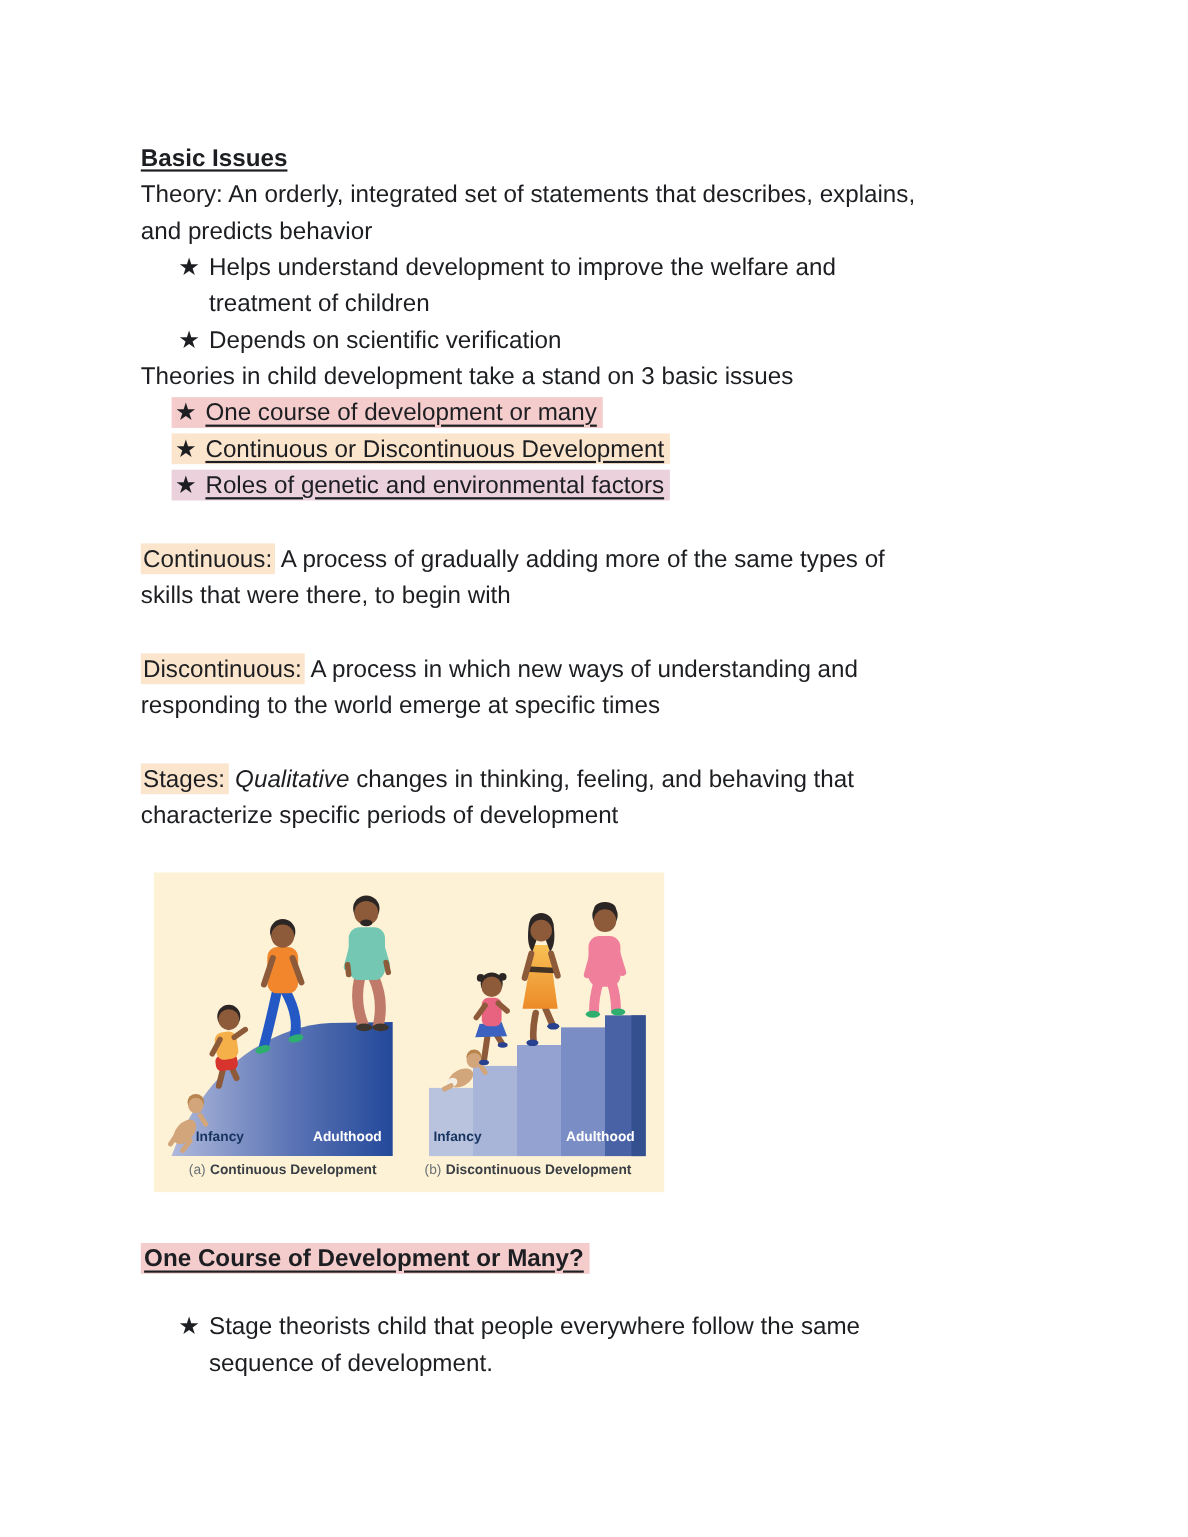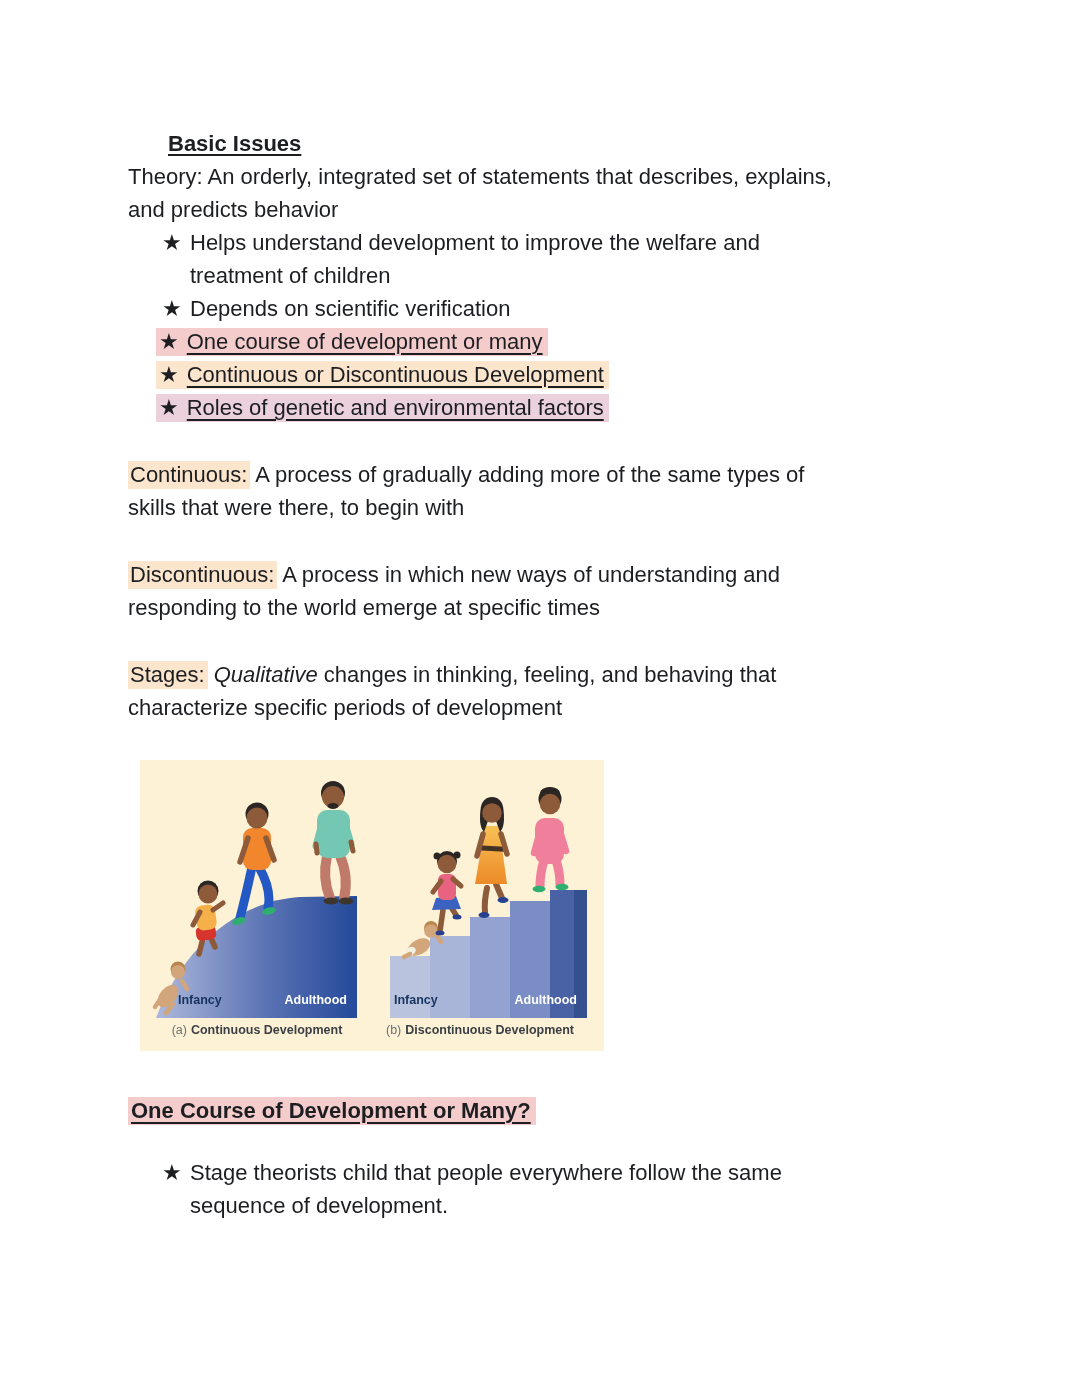--- a/index.html
+++ b/index.html
@@ -14,21 +14,20 @@
   .content {
     position:absolute; left:128px; top:127px; width:830px;
     font-size:22px; line-height:33px;
   }
   p { margin:0; white-space:pre-line; }
   .title {
     font-weight:bold;
     text-decoration:underline;
     text-decoration-thickness:2px;
     text-underline-offset:3px;
-    margin-left:40px;
   }
   .bullet-row { display:flex; align-items:flex-start; }
   .bullet-indent { padding-left:34px; }
   .star { flex:0 0 28px; width:28px; }
   .bullet-text { white-space:pre-line; }
   .issue-row { padding-left:28px; }
   .hl { padding:1px 5px 2px 3px; }
   .hl-orange { background:#fce5cd; }
   .hl-red    { background:#f4cccc; }
   .hl-magenta{ background:#ead1dc;text-align:center; }
@@ -59,20 +58,21 @@
   <div class="bullet-row bullet-indent">
     <span class="star">★</span>
     <div class="bullet-text">Helps understand development to improve the welfare and
 treatment of children</div>
   </div>
   <div class="bullet-row bullet-indent">
     <span class="star">★</span>
     <div class="bullet-text">Depends on scientific verification</div>
   </div>
 
+  <p>Theories in child development take a stand on 3 basic issues</p>
 
   <div class="issue-row">
     <span class="hl hl-red"><span class="star-inline">★</span><span class="u">One course of development or many</span></span>
   </div>
   <div class="issue-row">
     <span class="hl hl-orange"><span class="star-inline">★</span><span class="u">Continuous or Discontinuous Development</span></span>
   </div>
   <div class="issue-row">
     <span class="hl hl-magenta"><span class="star-inline">★</span><span class="u">Roles of genetic and environmental factors</span></span>
   </div>

